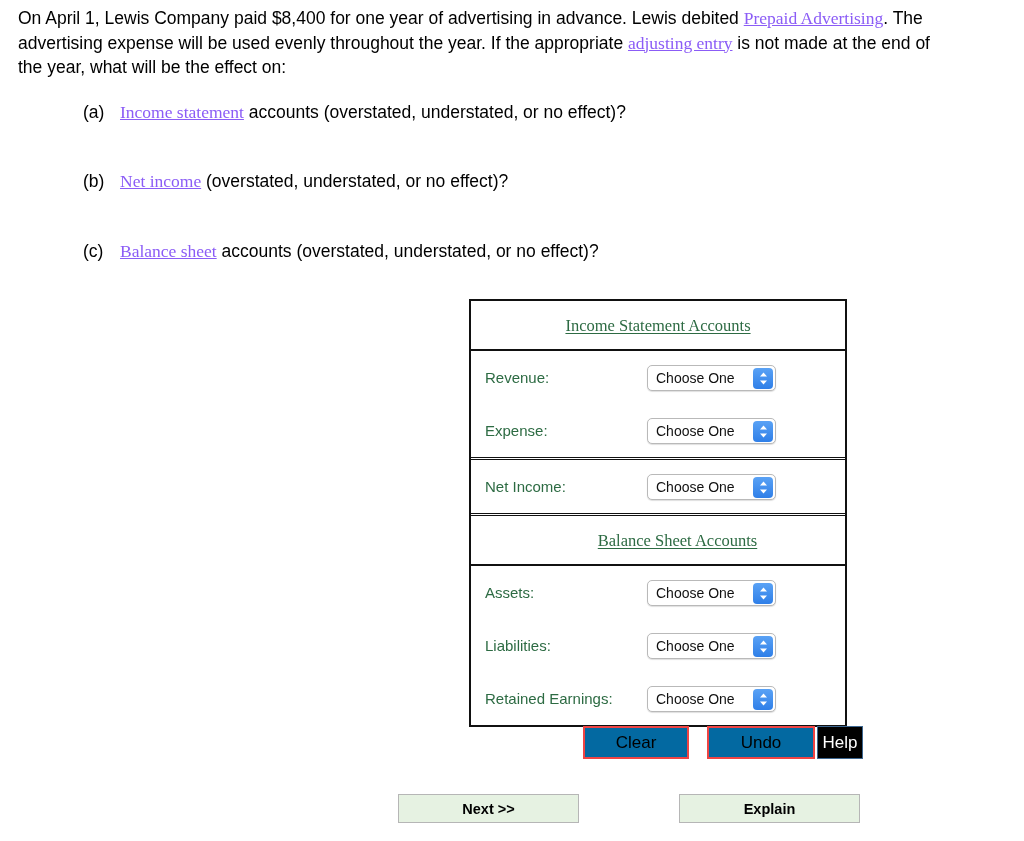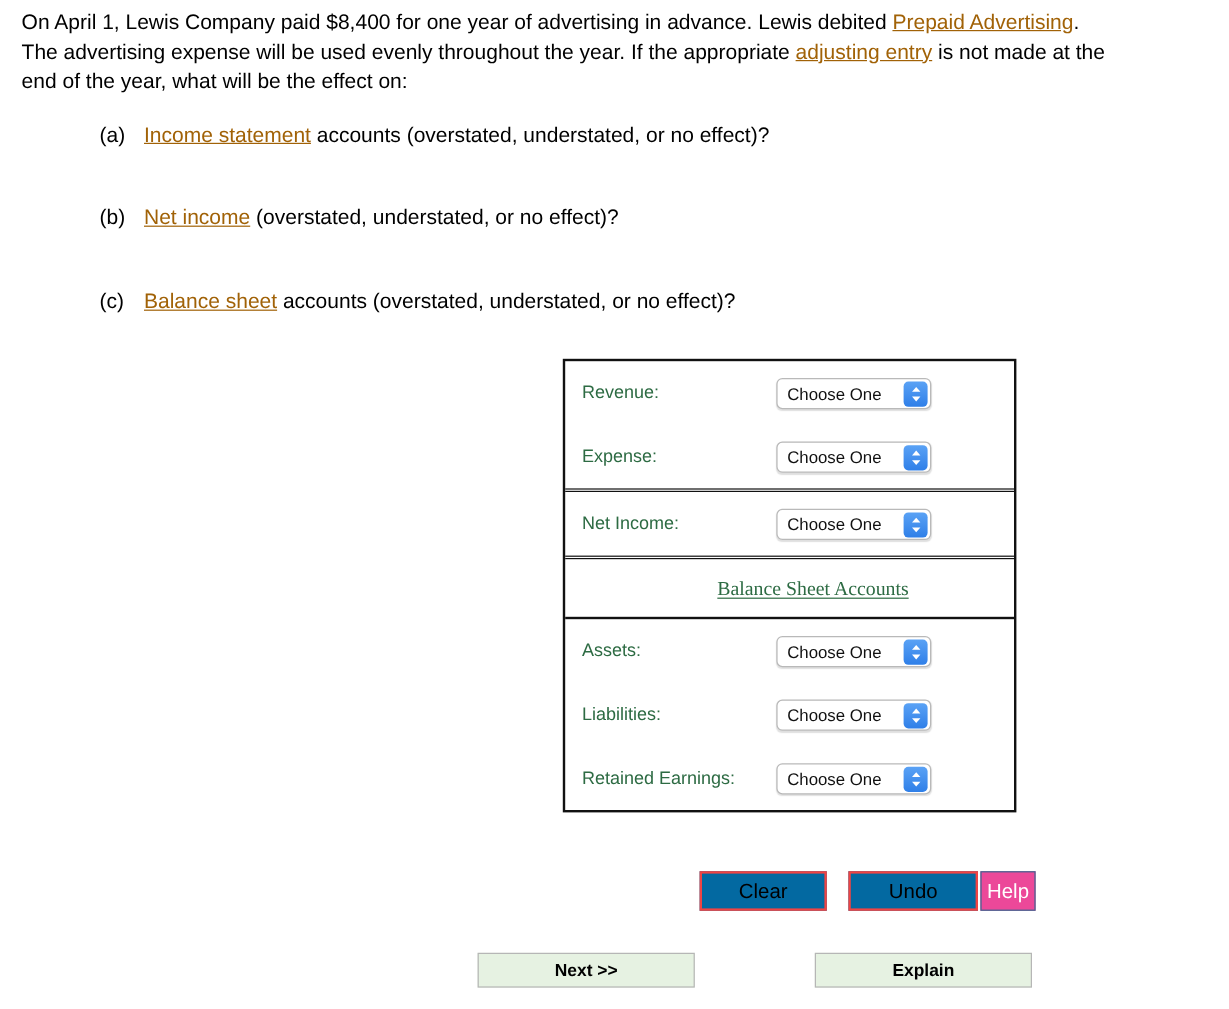--- a/index.html
+++ b/index.html
@@ -22,23 +22,24 @@
   .prompt {
     position: absolute;
     left: 18px;
     top: 6px;
     width: 912px;
     font-size: 17.5px;
     line-height: 24.5px;
     color: #000;
   }
   .lnk {
-    color: #a16207;
+    color: #8b5cf6;
     text-decoration: underline;
     text-underline-offset: 1px;
+    font-family: Liberation Serif, serif;
   }
 
   
   .qitem {
     position: absolute;
     font-size: 17.5px;
     line-height: 22px;
     color: #000;
     white-space: nowrap;
     margin-left: 32px;
@@ -155,21 +156,21 @@
     align-items: center;
     justify-content: center;
     box-sizing: border-box;
     cursor: pointer;
   }
   #btn-clear { width: 106px; }
   #btn-undo  { width: 108px; margin-left: 18px; }
   #btn-help {
     width: 46px;
     margin-left: 2px;
-    background: #ec4899;
+    background: #000000;
     border: 1px solid #3d6791;
     color: #ffffff;
     font-size: 17px;
     display: flex;
     align-items: center;
     justify-content: center;
     box-sizing: border-box;
     cursor: pointer;
   }
 
@@ -197,20 +198,23 @@
 <div class="prompt"><span>On April 1, Lewis Company paid $8,400 for one year of advertising in advance. Lewis debited </span><span class="lnk">Prepaid Advertising</span><span>. The advertising expense will be used evenly throughout the year. If the appropriate </span><span class="lnk">adjusting entry</span><span> is not made at the end of the year, what will be the effect on:</span></div>
 
 <div class="qitem" id="q-a"><span class="qlabel">(a)</span><span class="lnk">Income statement</span><span> accounts (overstated, understated, or no effect)?</span></div>
 
 <div class="qitem" id="q-b"><span class="qlabel">(b)</span><span class="lnk">Net income</span><span> (overstated, understated, or no effect)?</span></div>
 
 <div class="qitem" id="q-c"><span class="qlabel">(c)</span><span class="lnk">Balance sheet</span><span> accounts (overstated, understated, or no effect)?</span></div>
 
 <div class="form-table">
 
+  <div class="section-band band-is">
+    <span class="section-title">Income Statement Accounts</span>
+  </div>
 
   <div class="group thin-gap">
     <div class="frow">
       <div class="rlabel"><span class="u">Revenue</span><span class="u">:</span></div>
       <div class="sel">
         <span class="sel-text">Choose One</span>
         <span class="stepper">
           <svg width="11" height="15" viewBox="0 0 11 15" aria-hidden="true">
             <path d="M5.5 1.5 L9 5.5 L2 5.5 Z" fill="#ffffff"></path>
             <path d="M5.5 13.5 L9 9.5 L2 9.5 Z" fill="#ffffff"></path>

